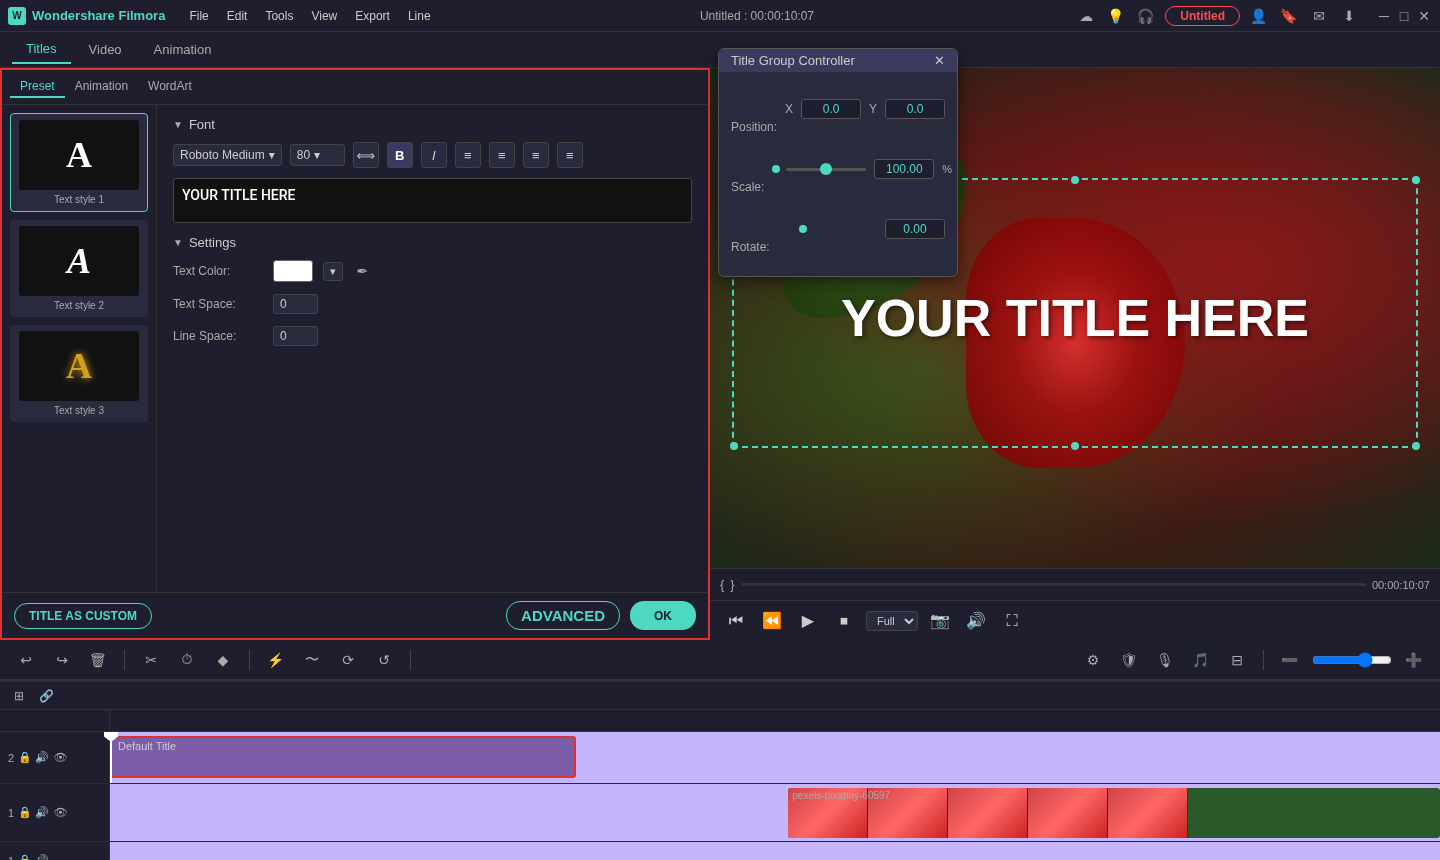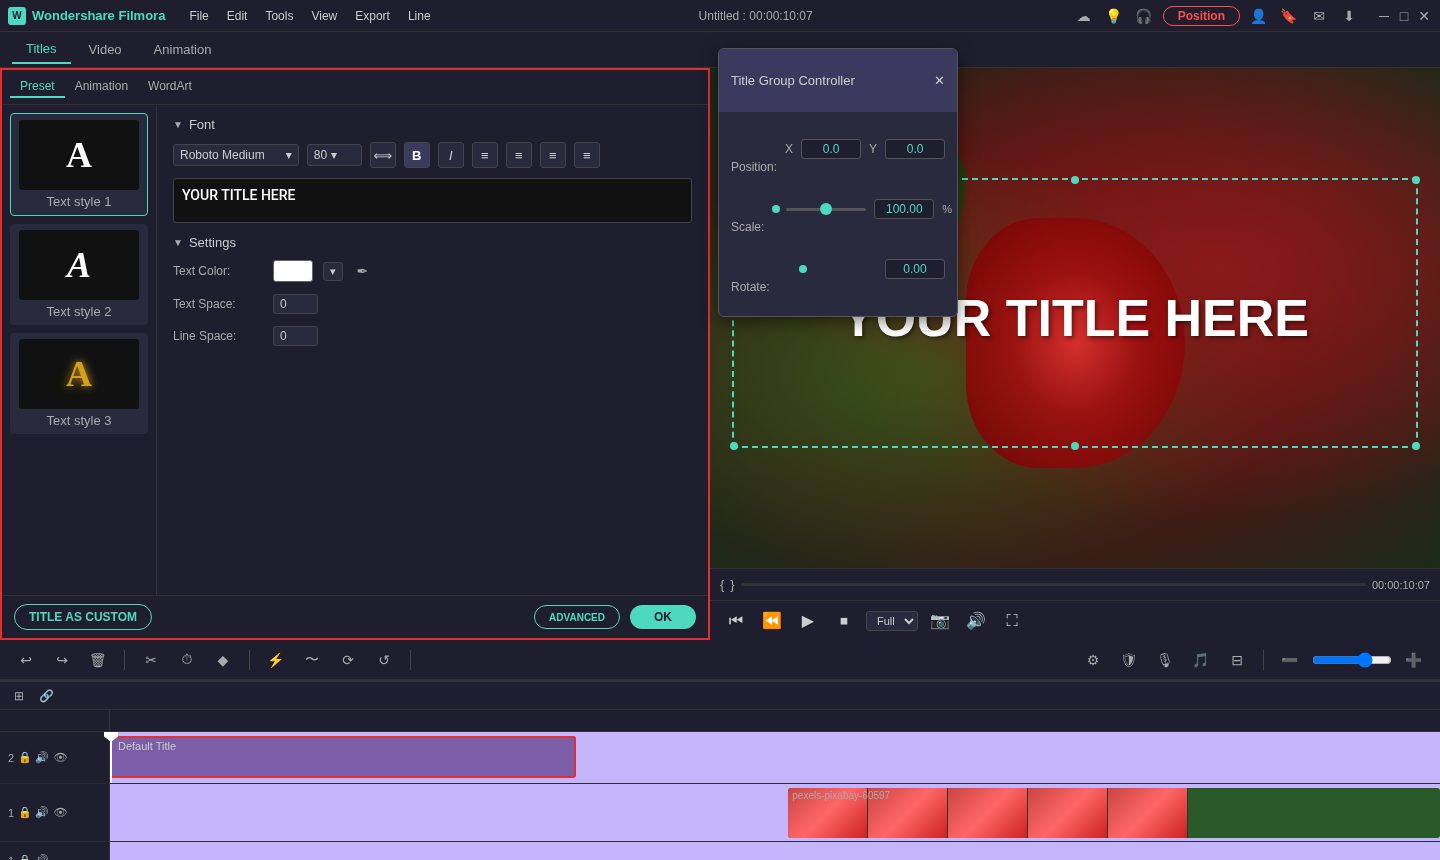--- a/index.html
+++ b/index.html
@@ -30,45 +30,45 @@
     #left-panel { width: 710px; border: 2px solid #e03030; background: #1e1e2e; display: flex; flex-direction: column; }
     #preset-tabs { display: flex; gap: 0; padding: 6px 8px; border-bottom: 1px solid #333; }
     .preset-tab { padding: 3px 10px; cursor: pointer; color: #aaa; font-size: 12px; }
     .preset-tab.active { color: #4dd9c0; border-bottom: 2px solid #4dd9c0; }
 
     #left-content { display: flex; flex: 1; overflow: hidden; }
     #style-list { width: 155px; border-right: 1px solid #333; padding: 8px; display: flex; flex-direction: column; gap: 8px; }
     .style-item { background: #2a2a3e; border-radius: 4px; padding: 6px; cursor: pointer; display: flex; flex-direction: column; align-items: center; }
     .style-item .style-preview { width: 120px; height: 70px; background: #111; border-radius: 3px; display: flex; align-items: center; justify-content: center; font-size: 36px; font-weight: bold; color: #fff; font-family: serif; }
     .style-item .style-preview.gold { color: #d4a017; text-shadow: 0 0 8px #d4a017; }
-    .style-item .style-label { font-size: 13px; color: #aaa; margin-top: 4px; }
+    .style-item .style-label { font-size: 10px; color: #aaa; margin-top: 4px; }
     .style-item.selected { border: 1.5px solid #4dd9c0; }
 
     #edit-panel { flex: 1; padding: 12px 16px; overflow-y: auto; }
     .section-header { display: flex; align-items: center; gap: 6px; color: #ccc; font-size: 13px; font-weight: 500; margin-bottom: 10px; cursor: pointer; }
     .section-header .arrow { font-size: 10px; color: #aaa; }
 
     .font-row { display: flex; align-items: center; gap: 8px; margin-bottom: 10px; }
-    .font-select { background: #2a2a3e; border: 1px solid #444; color: #ccc; padding: 3px 6px; border-radius: 3px; font-size: 12px; cursor: pointer; display: flex; align-items: center; gap: 21px; }
+    .font-select { background: #2a2a3e; border: 1px solid #444; color: #ccc; padding: 3px 6px; border-radius: 3px; font-size: 12px; cursor: pointer; display: flex; align-items: center; gap: 4px; }
     .size-select { background: #2a2a3e; border: 1px solid #444; color: #ccc; padding: 3px 6px; border-radius: 3px; font-size: 12px; width: 55px; cursor: pointer; display: flex; align-items: center; gap: 4px; }
     .format-btn { width: 26px; height: 26px; background: #2a2a3e; border: 1px solid #444; border-radius: 3px; display: flex; align-items: center; justify-content: center; cursor: pointer; color: #ccc; font-size: 13px; }
     .format-btn.active { color: #fff; background: #3a3a5e; }
 
     .text-input-area { background: #111; border: 1px solid #444; border-radius: 3px; padding: 8px; font-size: 14px; color: #fff; min-height: 45px; margin-bottom: 12px; font-family: 'Roboto', Arial, sans-serif; font-weight: 500; }
 
     .settings-row { display: flex; align-items: center; margin-bottom: 12px; gap: 10px; }
     .settings-label { width: 90px; color: #aaa; font-size: 12px; }
     .color-box { width: 40px; height: 22px; background: #fff; border-radius: 3px; border: 1px solid #666; cursor: pointer; }
     .color-dropdown { background: #2a2a3e; border: 1px solid #444; border-radius: 3px; padding: 2px 6px; color: #ccc; font-size: 11px; cursor: pointer; }
     .eyedropper { color: #aaa; cursor: pointer; font-size: 14px; margin-left: 4px; }
     .num-input { background: #2a2a3e; border: 1px solid #444; border-radius: 3px; padding: 2px 6px; color: #ccc; font-size: 12px; width: 45px; }
 
     #left-footer { display: flex; justify-content: space-between; align-items: center; padding: 8px 12px; border-top: 1px solid #333; }
     .save-custom-btn { background: transparent; border: 1.5px solid #4dd9c0; color: #4dd9c0; padding: 5px 14px; border-radius: 14px; cursor: pointer; font-size: 12px; font-weight: bold; }
-    .advanced-btn { background: transparent; border: 1.5px solid #4dd9c0; color: #4dd9c0; padding: 5px 14px; border-radius: 14px; cursor: pointer; font-size: 10px; font-weight: bold; }
+    .advanced-btn { background: transparent; border: 1.5px solid #4dd9c0; color: #4dd9c0; padding: 5px 14px; border-radius: 14px; cursor: pointer; font-size: 15px; font-weight: bold; }
     .ok-btn { background: #4dd9c0; border: none; color: #1a1a2e; padding: 5px 24px; border-radius: 14px; cursor: pointer; font-size: 12px; font-weight: bold; }
 
     
     #right-panel { flex: 1; background: #111; position: relative; display: flex; flex-direction: column; }
     #preview-area { flex: 1; background: #000; position: relative; overflow: hidden; }
     #preview-title-text { position: absolute; top: 50%; left: 50%; transform: translate(-50%, -50%); color: #fff; font-size: 52px; font-weight: 900; font-family: 'Arial Black', Arial, sans-serif; text-align: center; white-space: nowrap; text-shadow: 2px 2px 4px rgba(0,0,0,0.5); z-index: 2; }
     #selection-box { position: absolute; top: 22%; left: 3%; width: 94%; height: 54%; border: 2px dashed #4dd9c0; z-index: 3; pointer-events: none; }
     .sel-handle { position: absolute; width: 8px; height: 8px; background: #4dd9c0; border-radius: 50%; }
     .sel-handle.tl { top: -4px; left: -4px; }
     .sel-handle.tr { top: -4px; right: -4px; }
@@ -79,21 +79,21 @@
 
     #preview-controls { height: 32px; background: #1e1e2e; display: flex; align-items: center; padding: 0 10px; gap: 6px; border-top: 1px solid #333; }
     .preview-timeline { flex: 1; height: 3px; background: #333; border-radius: 2px; position: relative; }
     .preview-timeline-fill { height: 100%; background: #aaa; border-radius: 2px; }
     #preview-playback { height: 40px; background: #1e1e2e; display: flex; align-items: center; padding: 0 12px; gap: 8px; border-top: 1px solid #333; }
     .play-btn { width: 28px; height: 28px; display: flex; align-items: center; justify-content: center; color: #ccc; cursor: pointer; font-size: 16px; }
     .quality-select { background: #2a2a3e; border: 1px solid #444; color: #ccc; padding: 2px 6px; border-radius: 3px; font-size: 11px; }
 
     
     #tgc-popup { position: absolute; top: 48px; left: 718px; width: 240px; background: #2a2a3e; border: 1px solid #555; border-radius: 6px; z-index: 100; box-shadow: 0 4px 16px rgba(0,0,0,0.5); }
-    #tgc-header { background: #3a3a5e; padding: 24px 12px; border-radius: 6px 6px 0 0; display: flex; justify-content: space-between; align-items: center; }
+    #tgc-header { background: #3a3a5e; padding: 4px 12px; border-radius: 6px 6px 0 0; display: flex; justify-content: space-between; align-items: center; }
     #tgc-header span { color: #ccc; font-size: 13px; font-weight: 500; }
     #tgc-close { color: #aaa; cursor: pointer; font-size: 16px; }
     #tgc-body { padding: 12px; }
     .tgc-row { display: flex; align-items: center; margin-bottom: 10px; gap: 8px; }
     .tgc-label { width: 60px; color: #aaa; font-size: 12px; margin-top: 36px; }
     .tgc-input { background: #1e1e2e; border: 1px solid #555; border-radius: 3px; color: #4dd9c0; padding: 2px 6px; font-size: 12px; width: 60px; text-align: center; }
     .tgc-slider-container { flex: 1; display: flex; align-items: center; gap: 6px; }
     .tgc-slider { -webkit-appearance: none; width: 80px; height: 3px; background: #555; border-radius: 2px; outline: none; cursor: pointer; }
     .tgc-slider::-webkit-slider-thumb { -webkit-appearance: none; width: 12px; height: 12px; border-radius: 50%; background: #4dd9c0; cursor: pointer; }
     .tgc-percent { color: #aaa; font-size: 11px; }
@@ -163,21 +163,21 @@
     <span>Tools</span>
     <span>View</span>
     <span>Export</span>
     <span>Line</span>
   </div>
   <div class="title">Untitled : 00:00:10:07</div>
   <div class="right-icons">
     <span class="icon-btn">☁</span>
     <span class="icon-btn">💡</span>
     <span class="icon-btn">🎧</span>
-    <button class="purchase-btn">Position</button>
+    <button class="purchase-btn">Untitled</button>
     <span class="icon-btn">👤</span>
     <span class="icon-btn">🔖</span>
     <span class="icon-btn">✉</span>
     <span class="icon-btn">⬇</span>
     <div class="win-controls">
       <span class="win-btn">─</span>
       <span class="win-btn">□</span>
       <span class="win-btn">✕</span>
     </div>
   </div>

